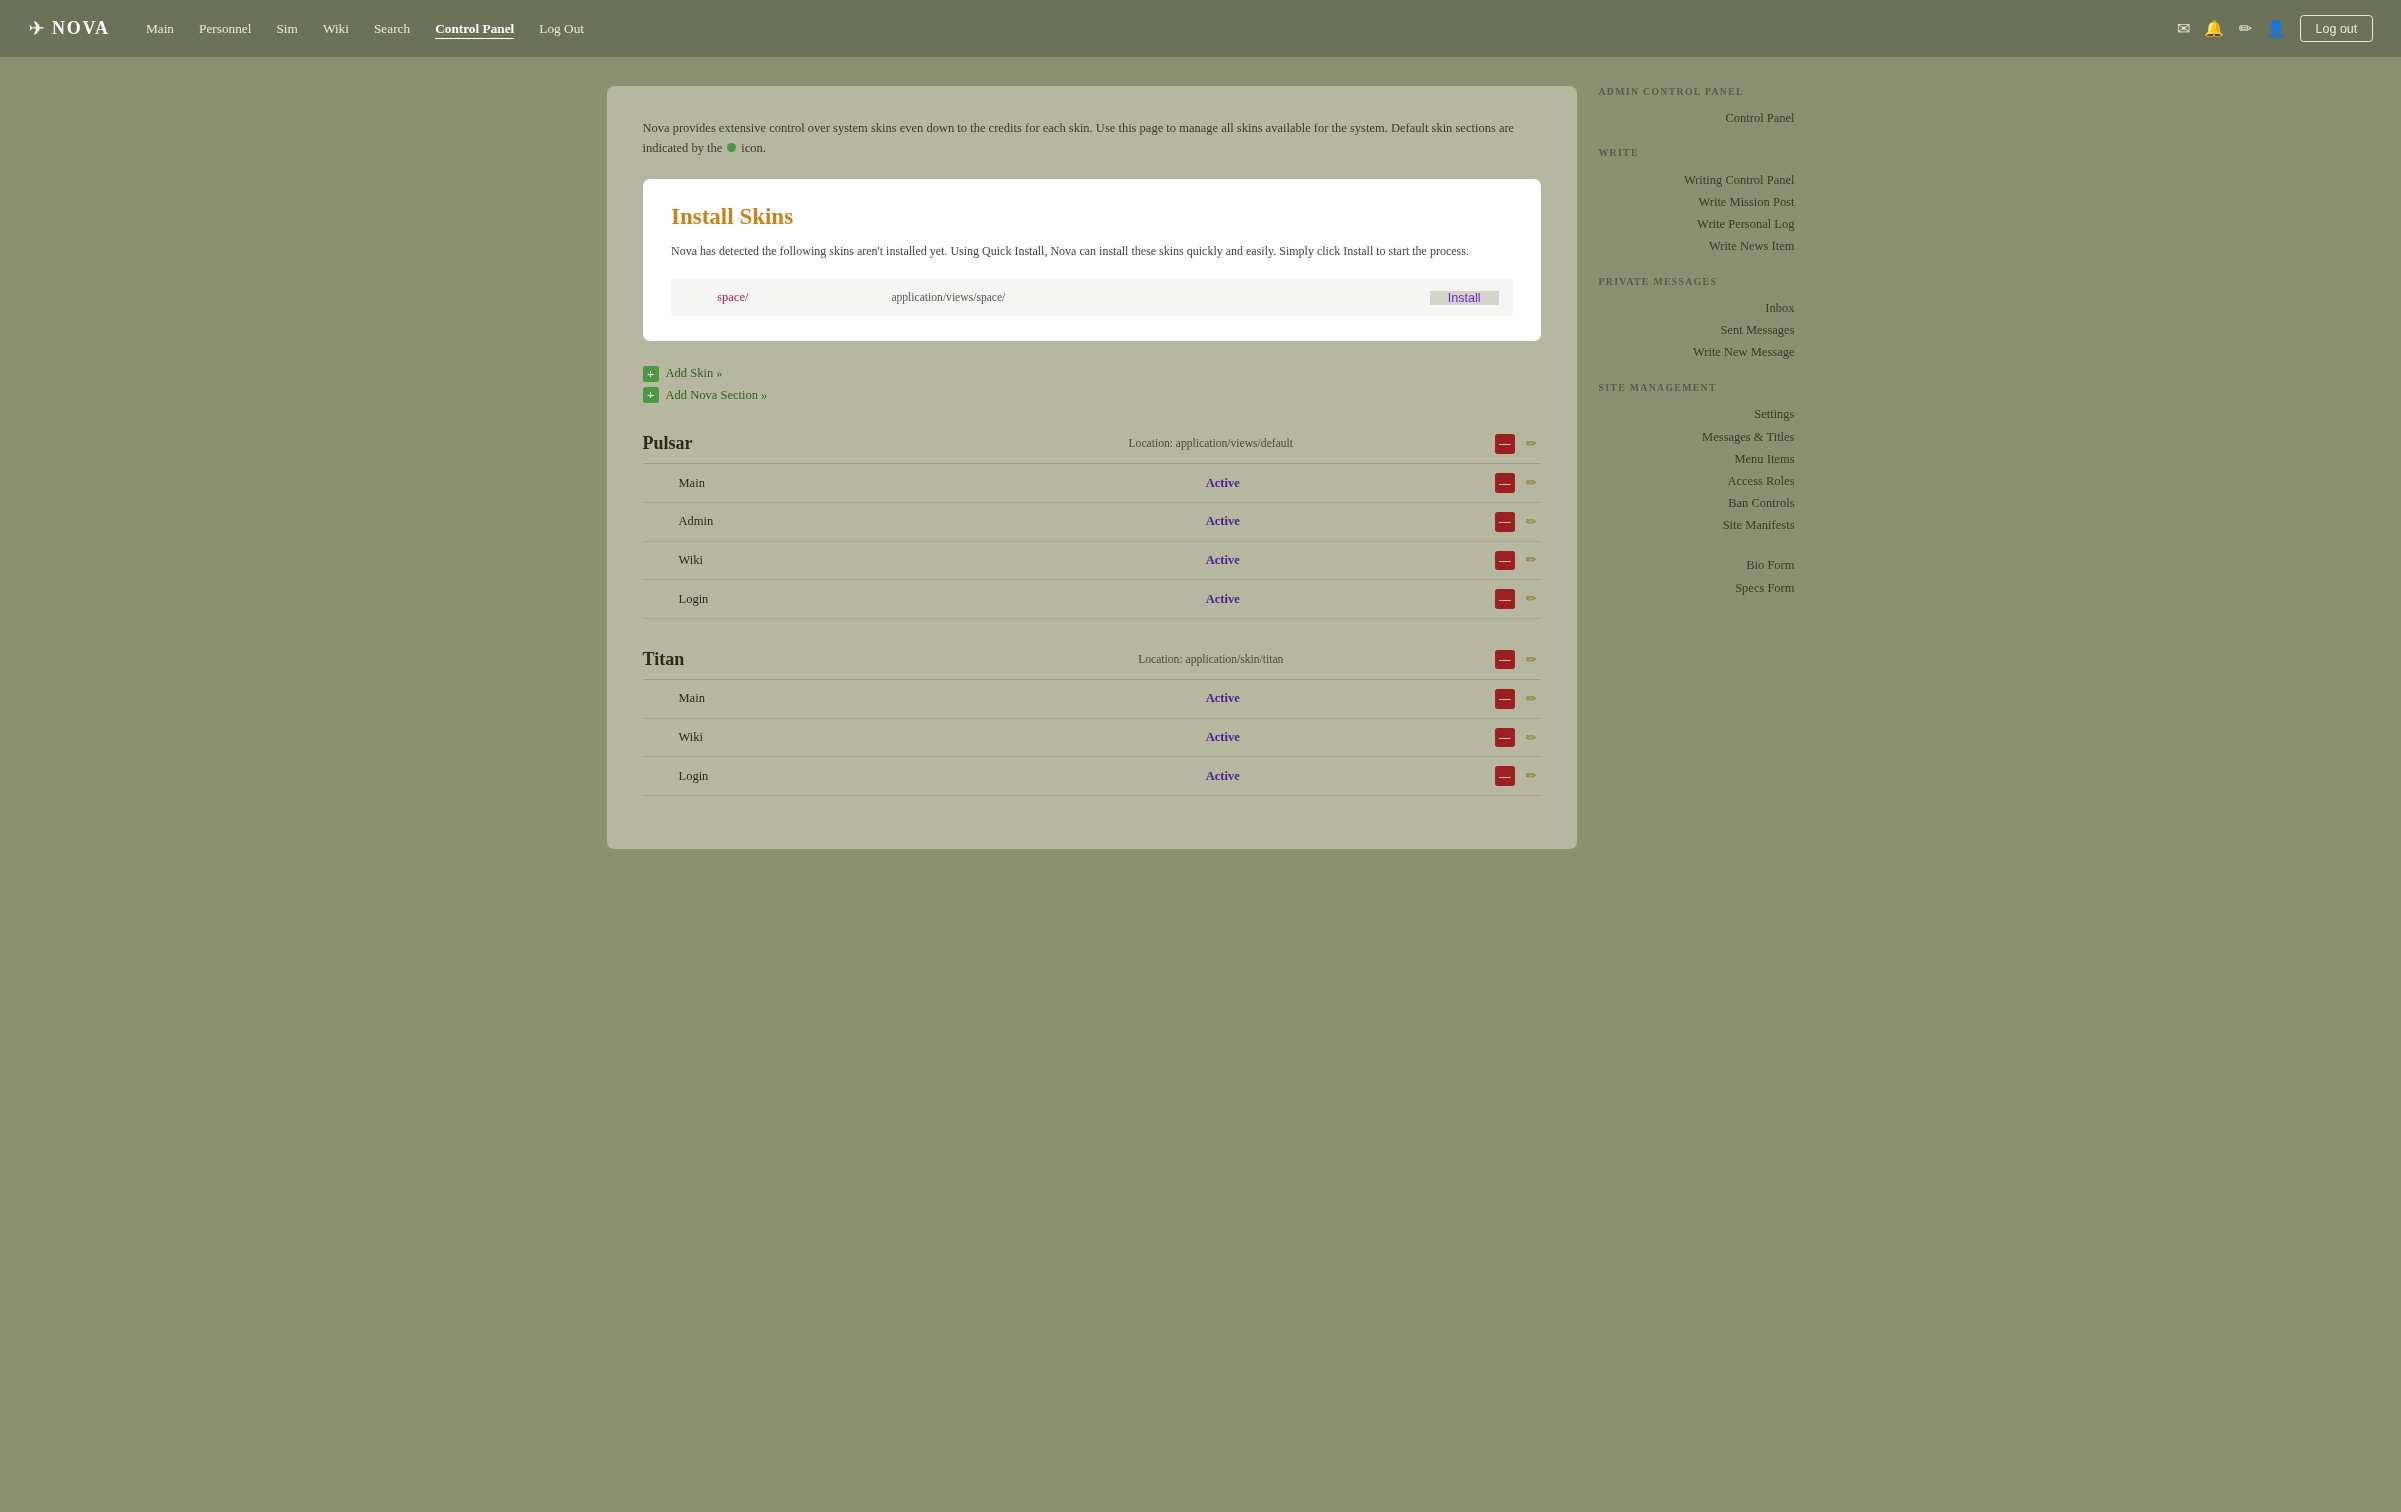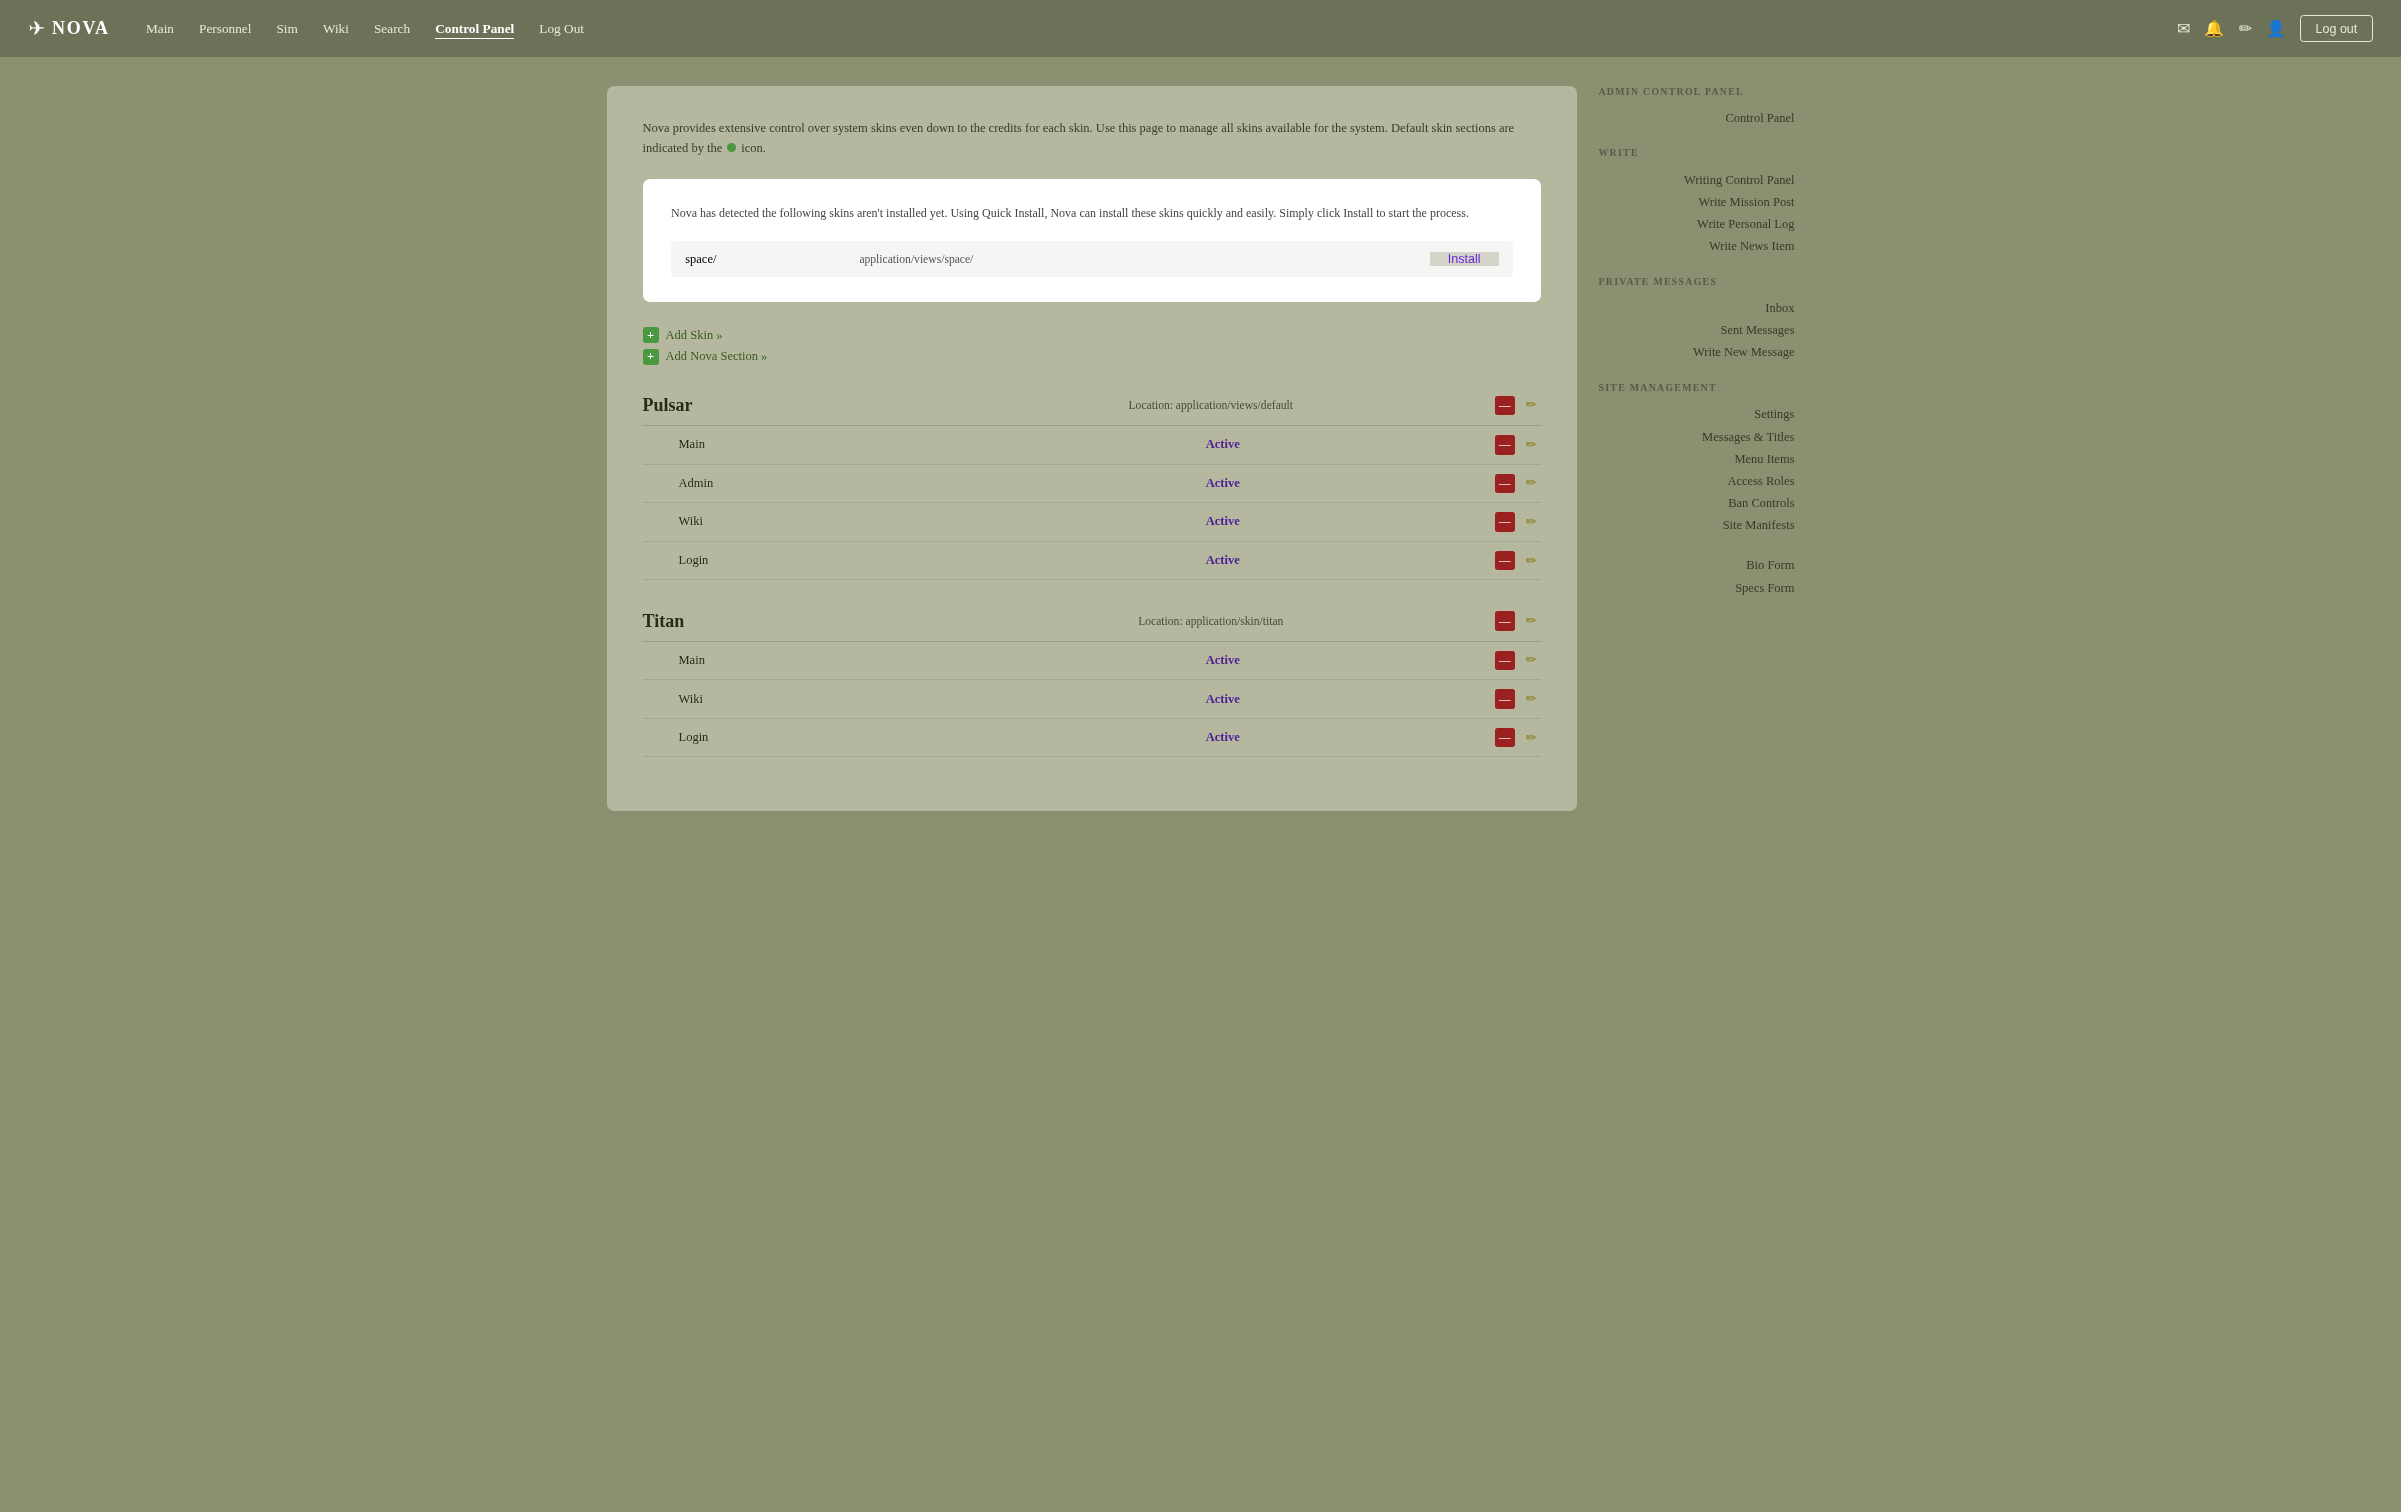--- a/index.html
+++ b/index.html
@@ -139,23 +139,24 @@
       display: flex;
       align-items: center;
       background: #f5f5f3;
       border-radius: 3.6px;
       padding: 10.7px 14.2px;
       gap: 14.2px;
     }
 
     .install-name {
       font-size: 12.5px;
-      color: #000000;
+      color: #be185d;
       min-width: 160px;
       font-weight: 500;
+      margin-left: 32px;
     }
 
     .install-path {
       flex: 1;
       font-size: 11.6px;
       color: #555;
     }
 
     .install-btn {
       background: #d4d4c8;
@@ -342,20 +343,21 @@
 <div class="page-wrapper">
 
   <div class="main-content">
     <p class="page-desc">
       <span>Nova provides extensive control over system skins even down to the credits for each skin. Use this page to manage all skins available for the system. Default skin sections are indicated by the</span>
       <span class="green-dot"></span>
       <span>icon.</span>
     </p>
 
     <div class="install-panel">
+      <div class="install-title">Install Skins</div>
       <p class="install-desc">Nova has detected the following skins aren't installed yet. Using Quick Install, Nova can install these skins quickly and easily. Simply click Install to start the process.</p>
       <div class="install-row">
         <span class="install-name">space/</span>
         <span class="install-path">application/views/space/</span>
         <button class="install-btn">Install</button>
       </div>
     </div>
 
     <div class="action-links">
       <a class="action-link" href="#">

